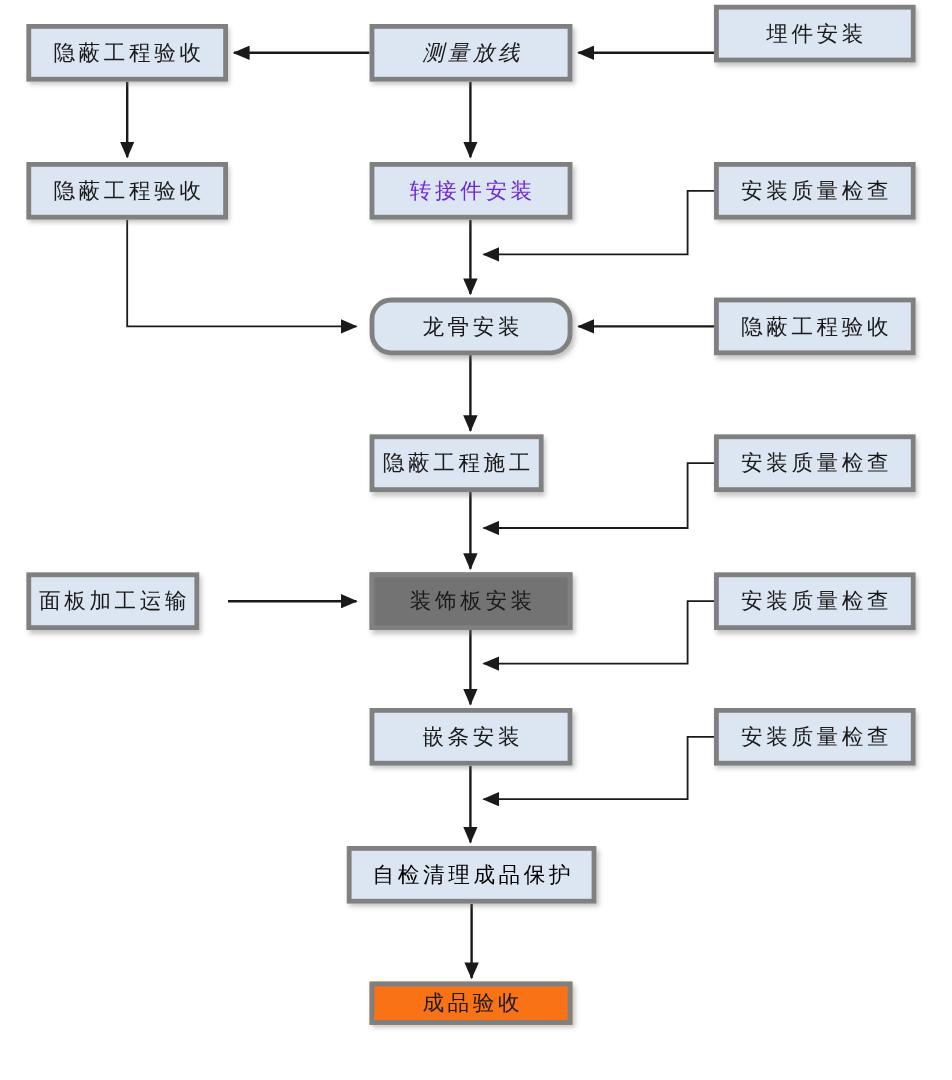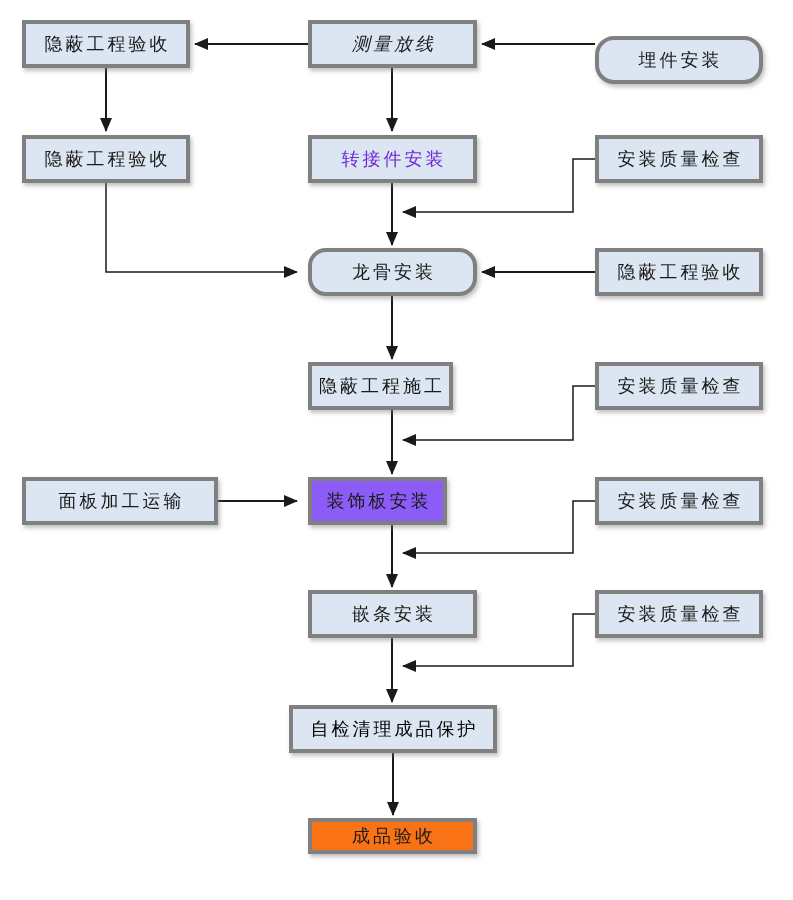--- a/index.html
+++ b/index.html
@@ -61,21 +61,21 @@
       <polyline points="595,614 573,614 573,666 403,666" fill="none" stroke="#1a1a1a" stroke-width="1.5" marker-end="url(#arrowhead)"></polyline>
       <polyline points="393,753 393,815" fill="none" stroke="#1a1a1a" stroke-width="2" marker-end="url(#arrowhead)"></polyline>
     </svg>
 
 <div class="node" style="left: 22px; top: 20px; width: 168px; height: 48px; background: rgb(220, 230, 242); border-color: rgb(128, 128, 128); color: rgb(26, 26, 26);">
       <span>隐蔽工程验收</span>
     </div>
     <div class="node" style="left: 308px; top: 20px; width: 169px; height: 48px; background: rgb(220, 230, 242); border-color: rgb(128, 128, 128); color: rgb(26, 26, 26); font-style: italic;">
       <span>测量放线</span>
     </div>
-    <div class="node" style="left: 595px; top: 36px; width: 168px; height: 48px; background: rgb(220, 230, 242); border-color: rgb(128, 128, 128); color: rgb(26, 26, 26); border-radius: 19px;">
+    <div class="node" style="left: 595px; top: 4px; width: 168px; height: 48px; background: rgb(220, 230, 242); border-color: rgb(128, 128, 128); color: rgb(26, 26, 26);">
       <span>埋件安装</span>
     </div>
     <div class="node" style="left: 22px; top: 135px; width: 168px; height: 48px; background: rgb(220, 230, 242); border-color: rgb(128, 128, 128); color: rgb(26, 26, 26);">
       <span>隐蔽工程验收</span>
     </div>
     <div class="node" style="left: 308px; top: 135px; width: 169px; height: 48px; background: rgb(220, 230, 242); border-color: rgb(128, 128, 128); color: #6d28d9; justify-content: center;">
       <span>转接件安装</span>
     </div>
     <div class="node" style="left: 595px; top: 135px; width: 168px; height: 48px; background: rgb(220, 230, 242); border-color: rgb(128, 128, 128); color: rgb(26, 26, 26);">
       <span>安装质量检查</span>
@@ -85,24 +85,24 @@
     </div>
     <div class="node" style="left: 595px; top: 248px; width: 168px; height: 48px; background: rgb(220, 230, 242); border-color: rgb(128, 128, 128); color: rgb(26, 26, 26);">
       <span>隐蔽工程验收</span>
     </div>
     <div class="node" style="left: 308px; top: 362px; width: 145px; height: 48px; background: rgb(220, 230, 242); border-color: rgb(128, 128, 128); color: rgb(26, 26, 26);">
       <span>隐蔽工程施工</span>
     </div>
     <div class="node" style="left: 595px; top: 362px; width: 168px; height: 48px; background: rgb(220, 230, 242); border-color: rgb(128, 128, 128); color: rgb(26, 26, 26);">
       <span>安装质量检查</span>
     </div>
-    <div class="node" style="left: 22px; top: 477px; width: 196px; height: 48px; background: rgb(220, 230, 242); border-color: rgb(128, 128, 128); color: rgb(26, 26, 26);">
+    <div class="node" style="left: 22px; top: 477px; width: 144px; height: 48px; background: rgb(220, 230, 242); border-color: rgb(128, 128, 128); color: rgb(26, 26, 26);">
       <span>面板加工运输</span>
     </div>
-    <div class="node" style="left: 308px; top: 477px; width: 139px; height: 48px; background: #8b5cf6; border-color: rgb(128, 128, 128); color: rgb(26, 26, 26);">
+    <div class="node" style="left: 308px; top: 477px; width: 169px; height: 48px; background: #737373; border-color: rgb(128, 128, 128); color: rgb(26, 26, 26);">
       <span>装饰板安装</span>
     </div>
     <div class="node" style="left: 595px; top: 477px; width: 168px; height: 48px; background: rgb(220, 230, 242); border-color: rgb(128, 128, 128); color: rgb(26, 26, 26);">
       <span>安装质量检查</span>
     </div>
     <div class="node" style="left: 308px; top: 590px; width: 169px; height: 48px; background: rgb(220, 230, 242); border-color: rgb(128, 128, 128); color: rgb(26, 26, 26);">
       <span>嵌条安装</span>
     </div>
     <div class="node" style="left: 595px; top: 590px; width: 168px; height: 48px; background: rgb(220, 230, 242); border-color: rgb(128, 128, 128); color: rgb(26, 26, 26);">
       <span>安装质量检查</span>

